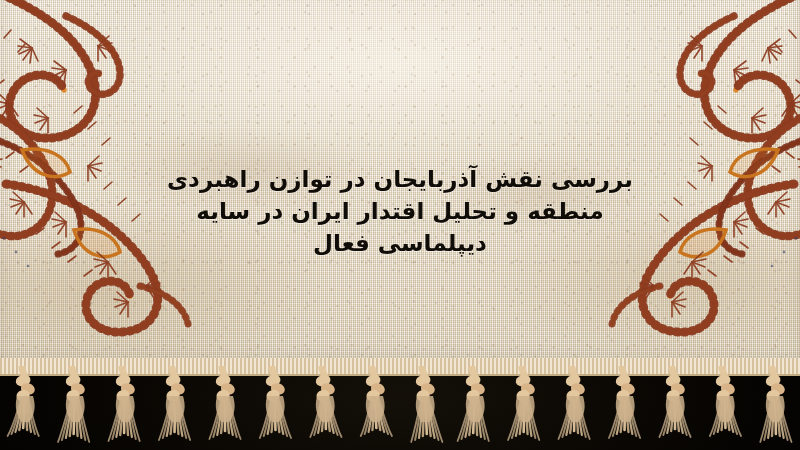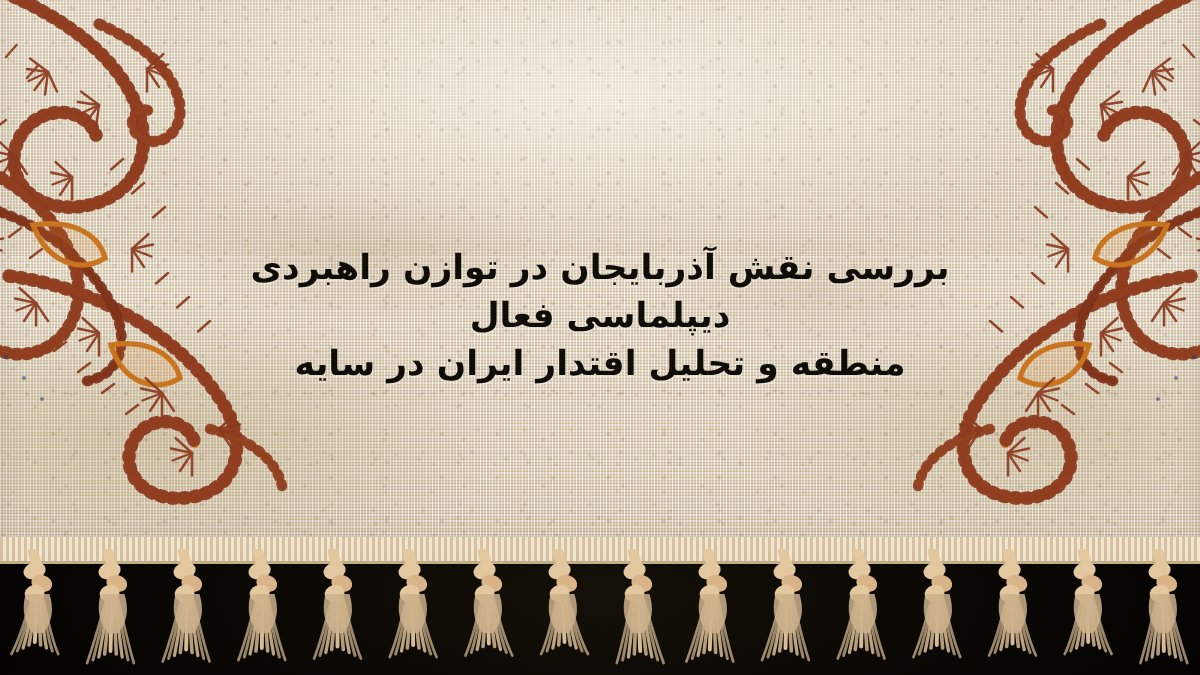--- a/index.html
+++ b/index.html
@@ -684,17 +684,17 @@
             <path d="M 777.7 32 C 780.88 45, 783.4 58, 787.6 74" stroke="#cdb28c" stroke-width="2.0" fill="none" stroke-linecap="round" opacity="0.74"></path>
             <path d="M 778.6 32 C 782.7 46, 786 60, 791.5 76" stroke="#e3c79f" stroke-width="1.8" fill="none" stroke-linecap="round" opacity="0.6699999999999999"></path>
             <path d="M 767 30 C 764 42, 767 50, 772 56 L 779 56 C 785 48, 786 40, 783 30 Z" fill="#cdb28c" opacity=".85"></path>
           </g>
         </g>
     </svg>
   </div>
 
   <div class="title-block">
     <span class="title-line">بررسی نقش آذربایجان در توازن راهبردی</span>
+    <span class="title-line">منطقه و تحلیل اقتدار ایران در سایه</span>
     <span class="title-line">دیپلماسی فعال</span>
-    <span class="title-line">منطقه و تحلیل اقتدار ایران در سایه</span>
   </div>
 
 </div>
 
 </body></html>

